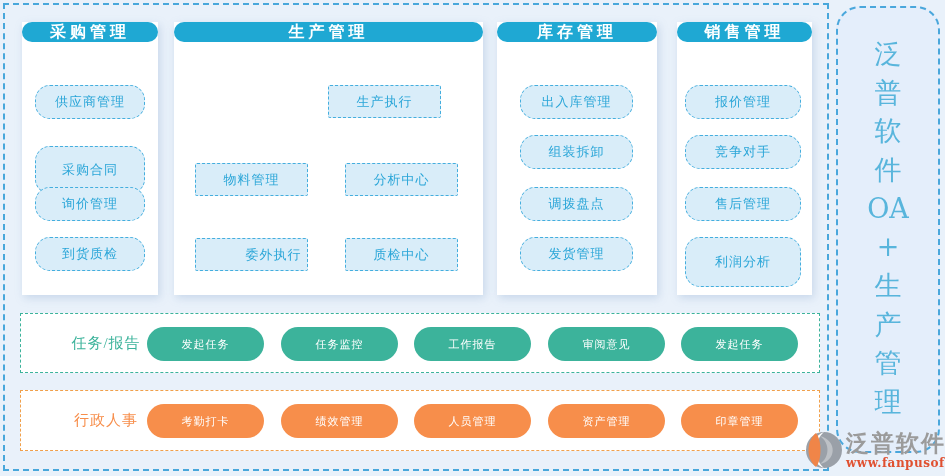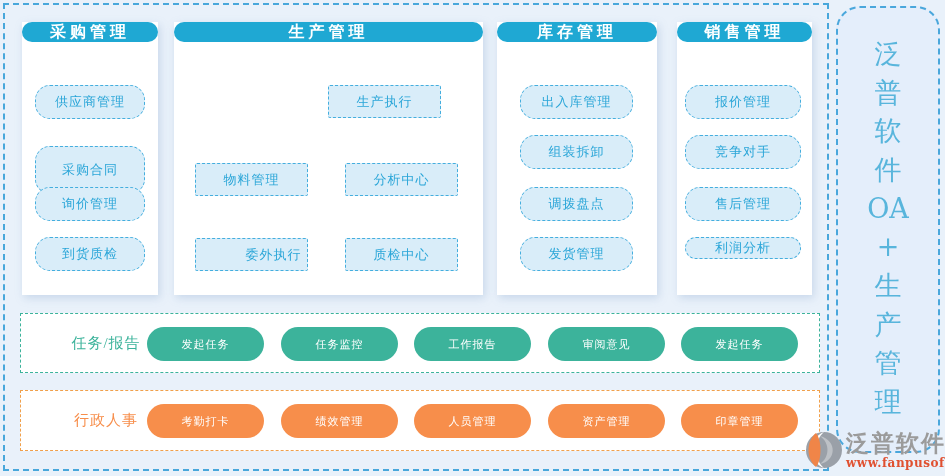--- a/index.html
+++ b/index.html
@@ -108,21 +108,21 @@
   <div class="item rounded" style="left:23px;top:113px;width:113px;height:34px;">组装拆卸</div>
   <div class="item rounded" style="left:23px;top:165px;width:113px;height:34px;">调拨盘点</div>
   <div class="item rounded" style="left:23px;top:215px;width:113px;height:34px;">发货管理</div>
 </div>
 
 <div class="col" style="left:677px;width:135px;">
   <div class="col-header">销售管理</div>
   <div class="item rounded" style="left:8px;top:63px;width:116px;height:34px;">报价管理</div>
   <div class="item rounded" style="left:8px;top:113px;width:116px;height:34px;">竞争对手</div>
   <div class="item rounded" style="left:8px;top:165px;width:116px;height:34px;">售后管理</div>
-  <div class="item rounded" style="left:8px;top:215px;width:116px;height:22px;">利润分析</div>
+  <div class="item rounded" style="left:8px;top:215px;width:116px;height:50px;">利润分析</div>
 </div>
 
 <div class="band teal">
   <div class="band-label">任务/报告</div>
   <div class="pill p0">发起任务</div>
   <div class="pill p1">任务监控</div>
   <div class="pill p2">工作报告</div>
   <div class="pill p3">审阅意见</div>
   <div class="pill p4">发起任务</div>
 </div>

